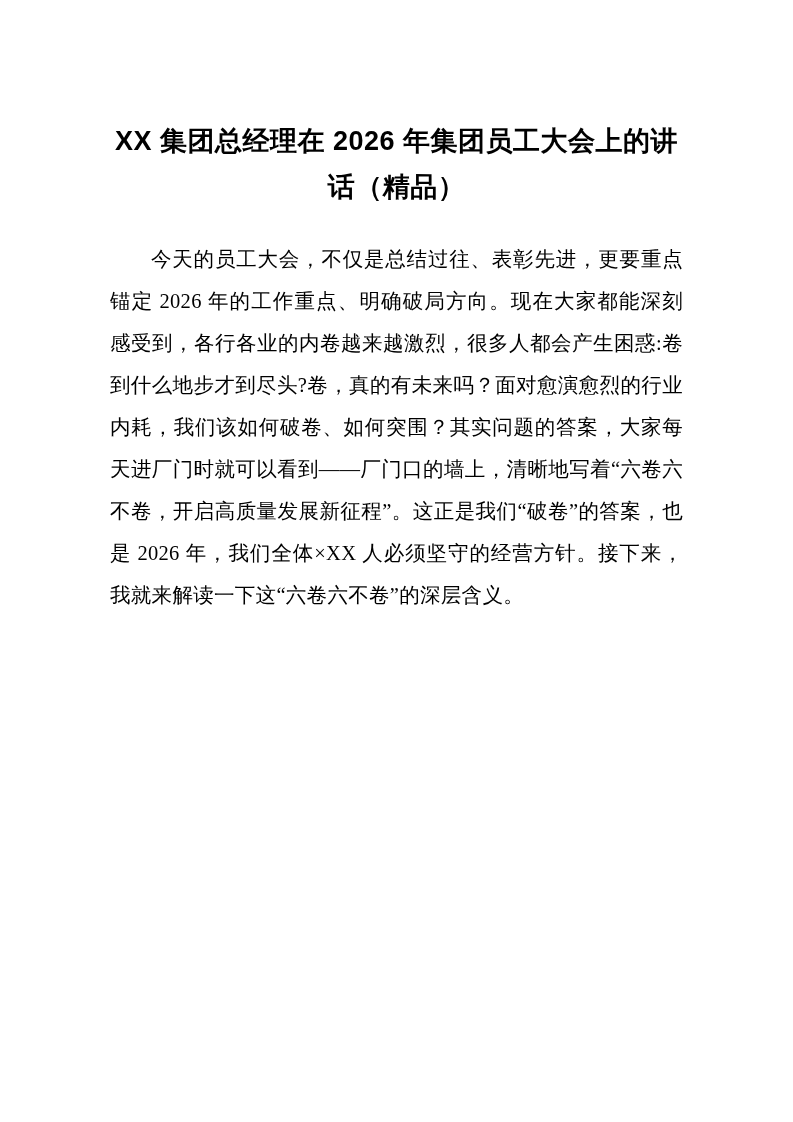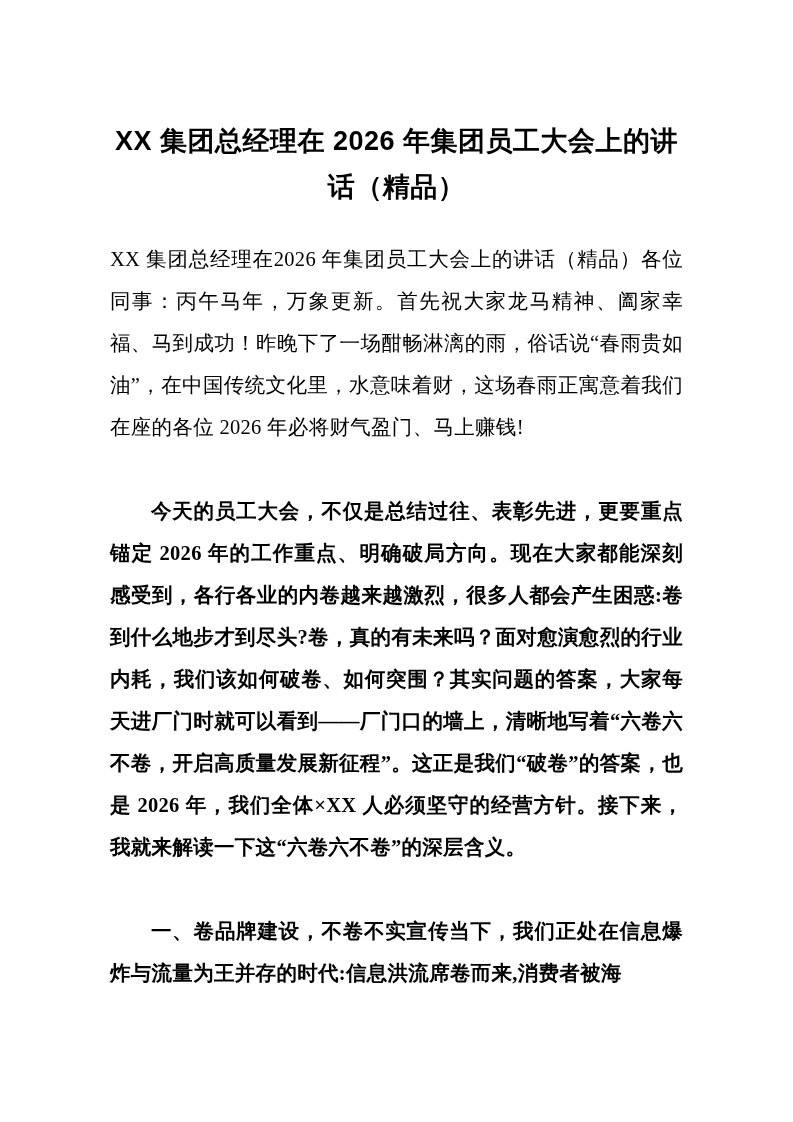--- a/index.html
+++ b/index.html
@@ -49,17 +49,15 @@
   .indent {
     text-indent: 2em;
   }
 </style>
 </head>
 <body>
 
 <div class="page">
   <h1 class="doc-title">XX 集团总经理在 2026 年集团员工大会上的讲话（精品）</h1>
   <div class="doc-body">
-    <p class="para">XX 集团总经理在2026 年集团员工大会上的讲话（精品）各位同事：丙午马年，万象更新。首先祝大家龙马精神、阖家幸福、马到成功！昨晚下了一场酣畅淋漓的雨，俗话说“春雨贵如油”，在中国传统文化里，水意味着财，这场春雨正寓意着我们在座的各位 2026 年必将财气盈门、马上赚钱!</p>
     <p class="para indent">今天的员工大会，不仅是总结过往、表彰先进，更要重点锚定 2026 年的工作重点、明确破局方向。现在大家都能深刻感受到，各行各业的内卷越来越激烈，很多人都会产生困惑:卷到什么地步才到尽头?卷，真的有未来吗？面对愈演愈烈的行业内耗，我们该如何破卷、如何突围？其实问题的答案，大家每天进厂门时就可以看到——厂门口的墙上，清晰地写着“六卷六不卷，开启高质量发展新征程”。这正是我们“破卷”的答案，也是 2026 年，我们全体×XX 人必须坚守的经营方针。接下来，我就来解读一下这“六卷六不卷”的深层含义。</p>
-    <p class="para indent">一、卷品牌建设，不卷不实宣传当下，我们正处在信息爆炸与流量为王并存的时代:信息洪流席卷而来,消费者被海</p>
   </div>
 </div>
 
 </body></html>

